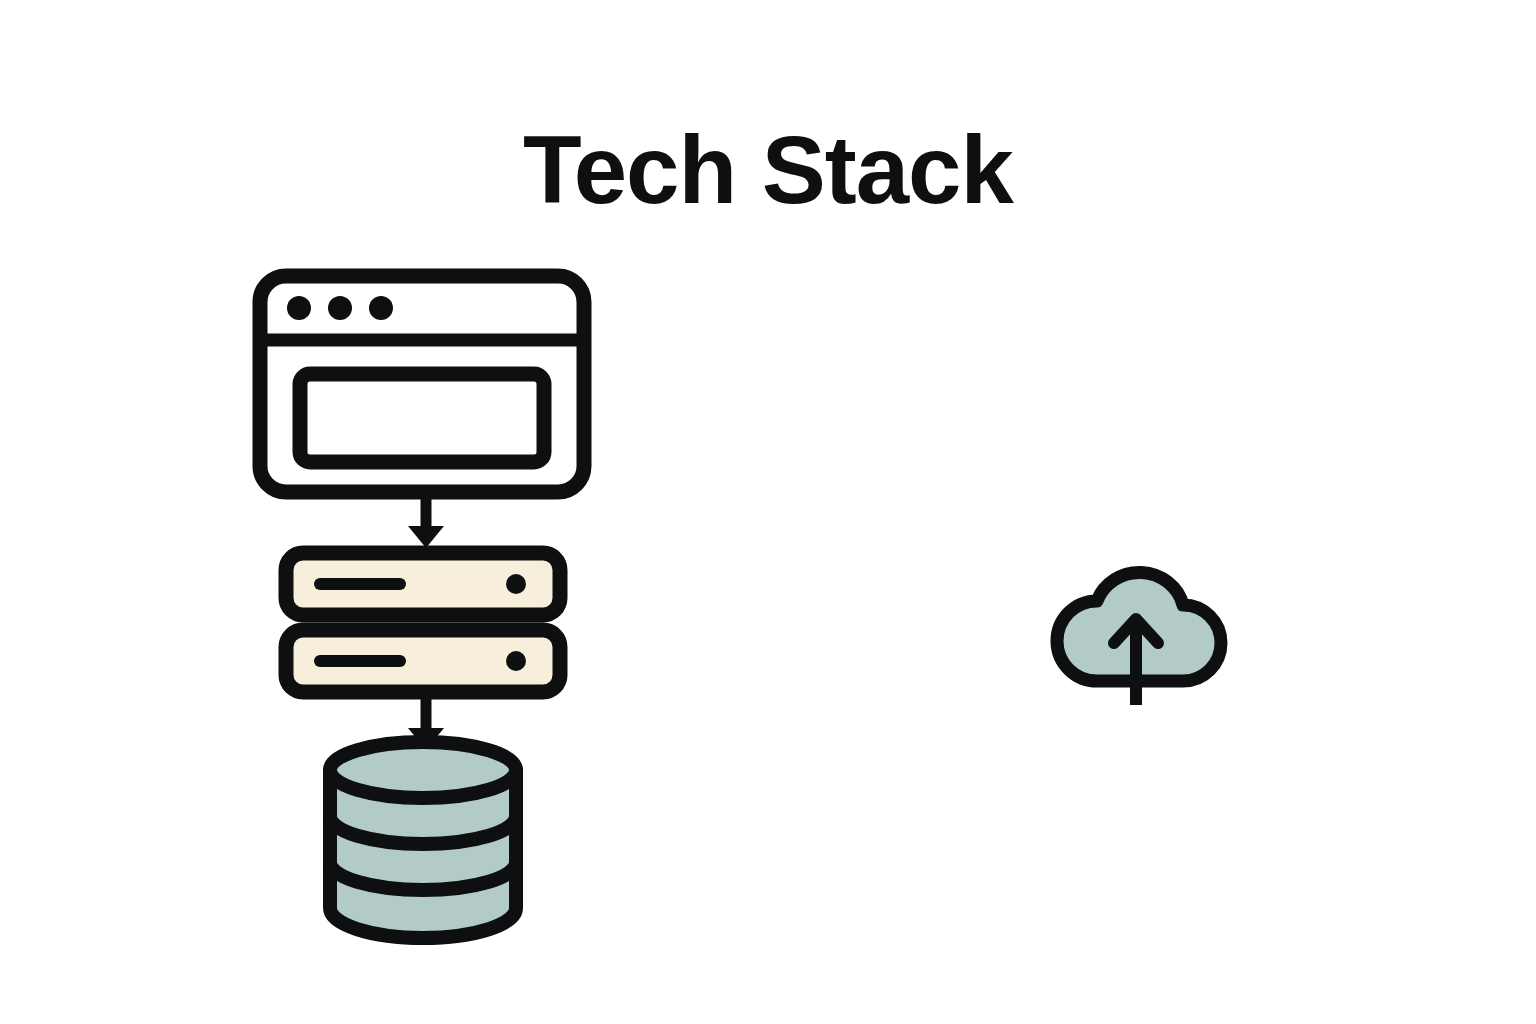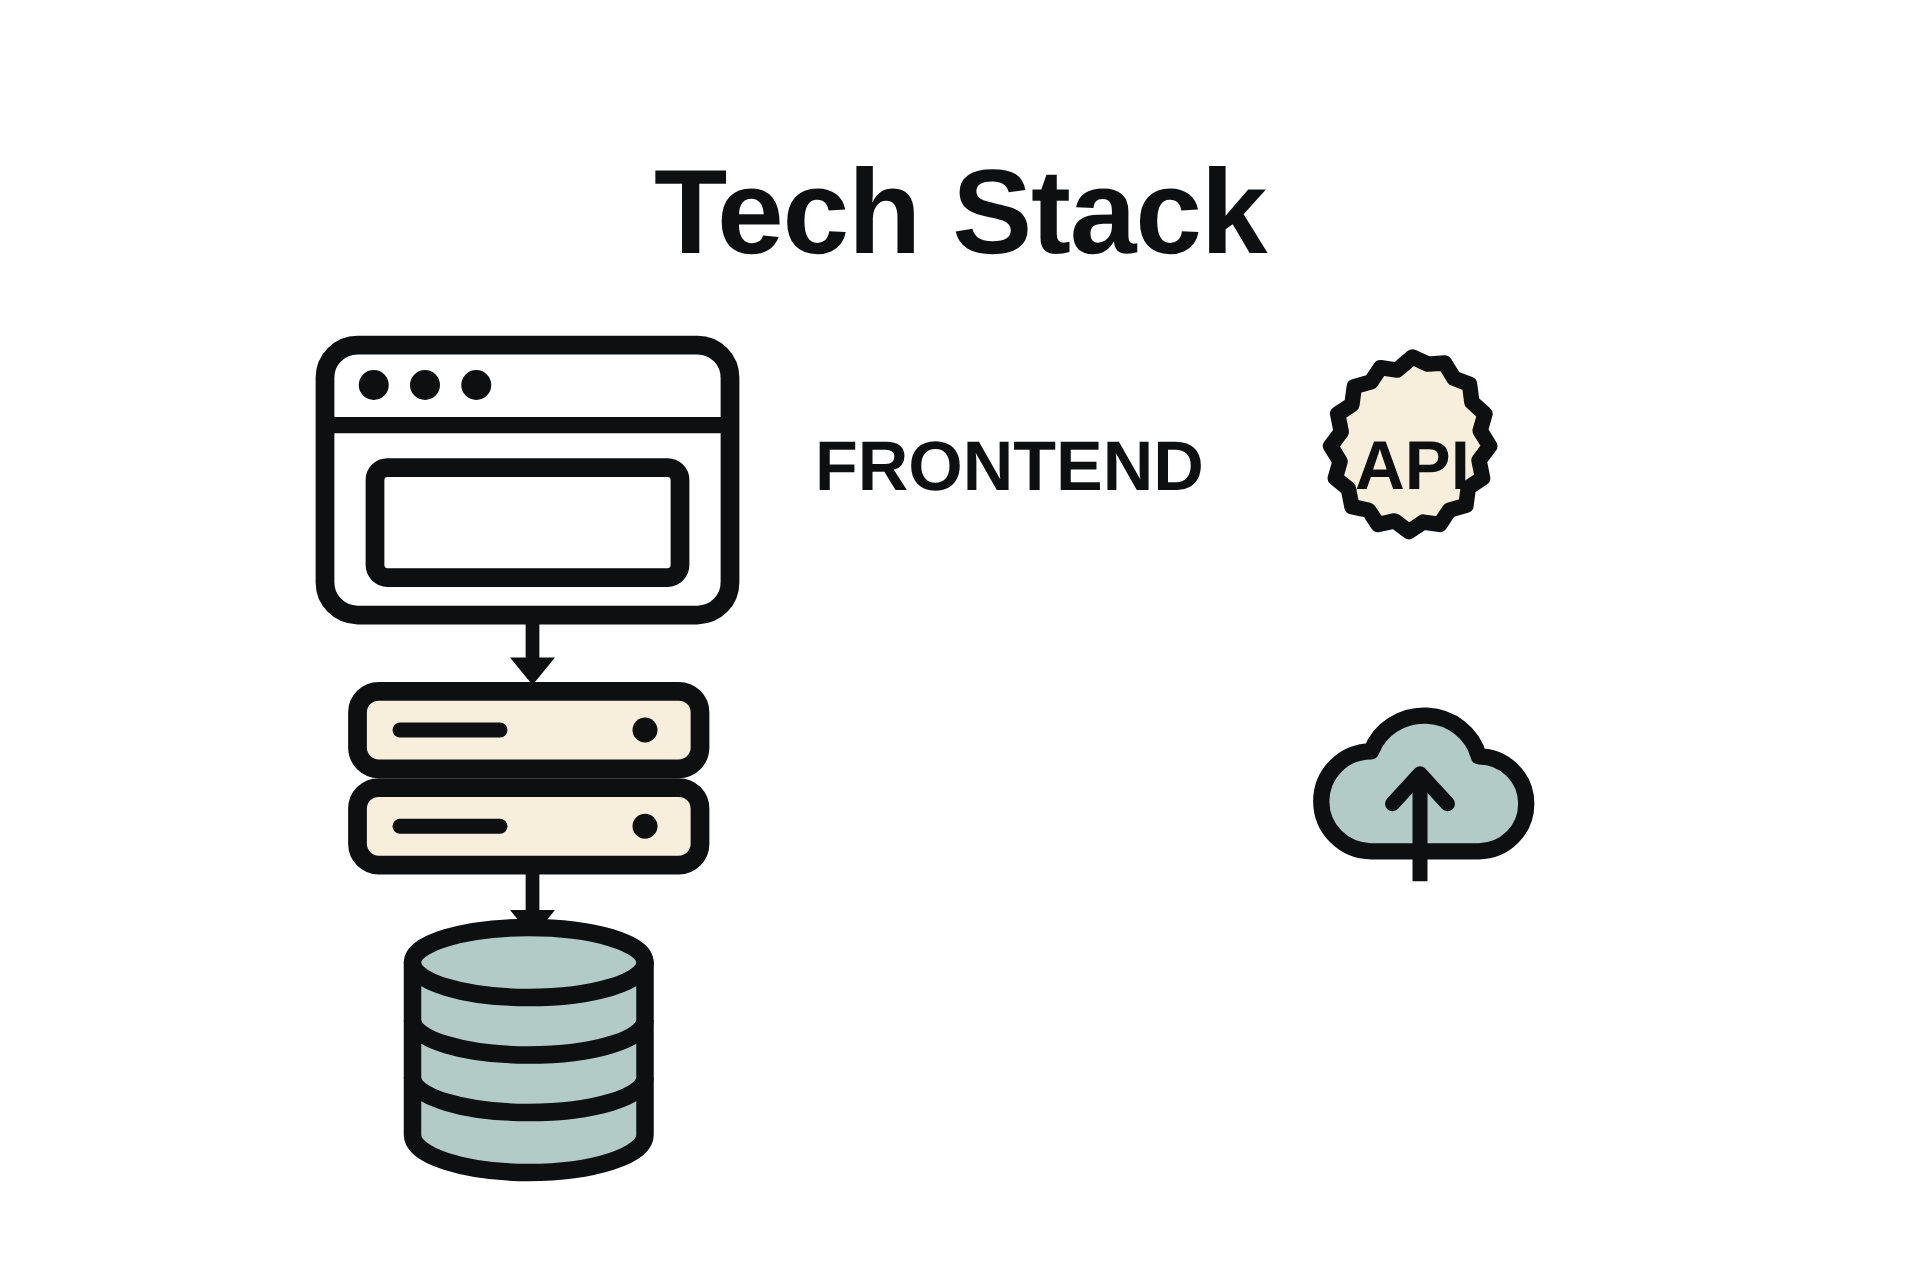--- a/index.html
+++ b/index.html
@@ -121,48 +121,33 @@
       <path d="M12 30 L12 168 A93 30 0 0 0 198 168 L198 30 Z" fill="#B3CBC6" stroke="#0D0F11" stroke-width="14" stroke-linejoin="round"></path>
 
       <ellipse cx="105" cy="30" rx="93" ry="28" fill="#B3CBC6" stroke="#0D0F11" stroke-width="14"></ellipse>
 
       <path d="M12 76 A93 28 0 0 0 198 76" fill="none" stroke="#0D0F11" stroke-width="14"></path>
 
       <path d="M12 122 A93 28 0 0 0 198 122" fill="none" stroke="#0D0F11" stroke-width="14"></path>
     </svg>
   </div>
 
-  <div class="icon-holder" id="gear-holder">
-    <svg width="190" height="190" viewBox="0 0 200 200" fill="none">
-      <g>
-        <path d="
-          M100 8
-          L113 14 L127 13 L135 26 L148 31 L150 46 L161 56 L157 70
-          L165 83 L156 95 L159 110 L147 118 L145 133 L131 137 L123 149
-          L109 147 L97 155 L85 146 L71 149 L63 137 L49 134 L46 119
-          L35 110 L39 96 L31 83 L40 71 L37 56 L49 48 L51 33 L65 29
-          L73 17 L87 19 Z" fill="#F7EFDC" stroke="#0D0F11" stroke-width="13" stroke-linejoin="round"></path>
-      </g>
-      <text x="100" y="104" text-anchor="middle" dominant-baseline="middle" font-family="Liberation Sans, sans-serif" font-size="58" font-weight="700" fill="#0D0F11">API</text>
-    </svg>
-  </div>
 
   <div class="icon-holder" id="cloud-holder">
     <svg width="200" height="160" viewBox="0 0 200 160" fill="none">
 
       <path d="
         M62 128
         A40 40 0 0 1 62 48
         A45 43 0 0 1 148 52
         A38 38 0 0 1 148 128
         Z" fill="#B3CBC6" stroke="#0D0F11" stroke-width="13" stroke-linejoin="round"></path>
 
       <line x1="101" y1="68" x2="101" y2="152" stroke="#0D0F11" stroke-width="12" stroke-linecap="butt"></line>
 
       <path d="M79 90 L101 66 L123 90" fill="none" stroke="#0D0F11" stroke-width="12" stroke-linecap="round" stroke-linejoin="round"></path>
     </svg>
   </div>
 
-  <div class="row-label" id="label-frontend">FRONTEND</div>
 
 
 
 </div>
 
 </body></html>

